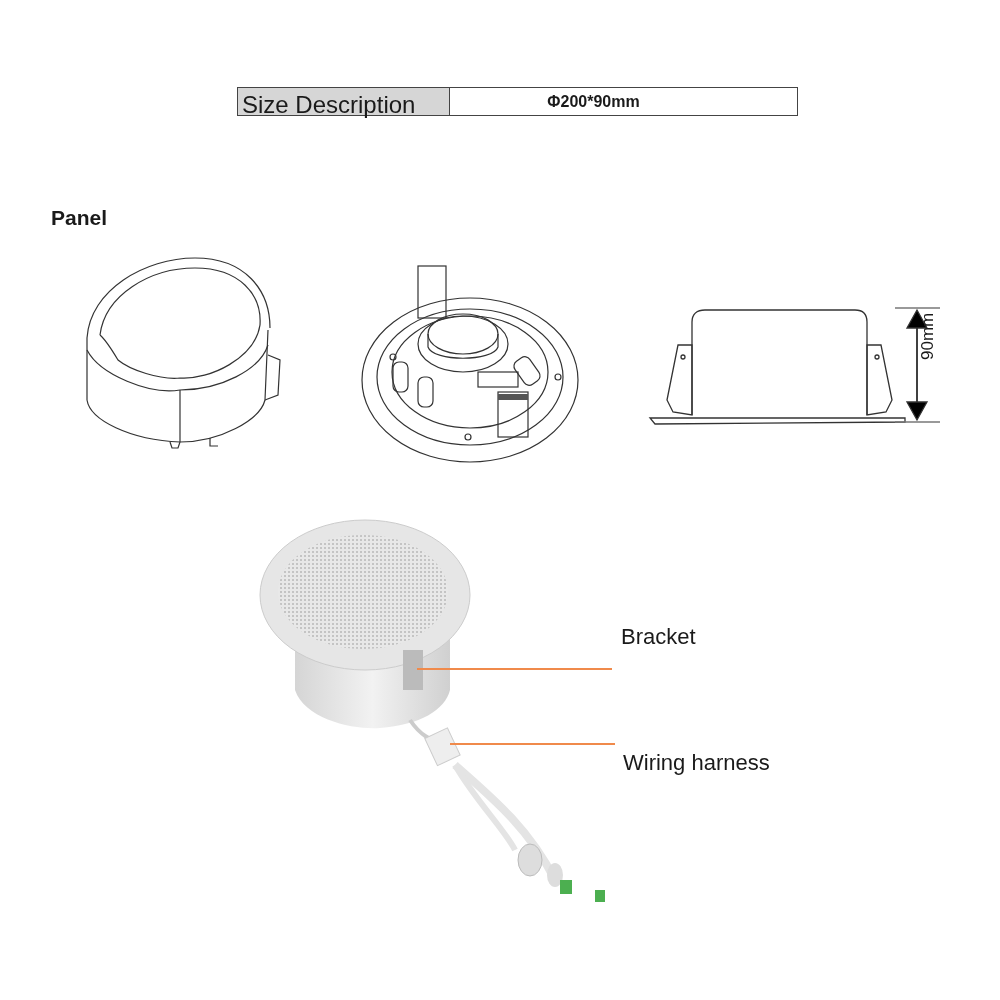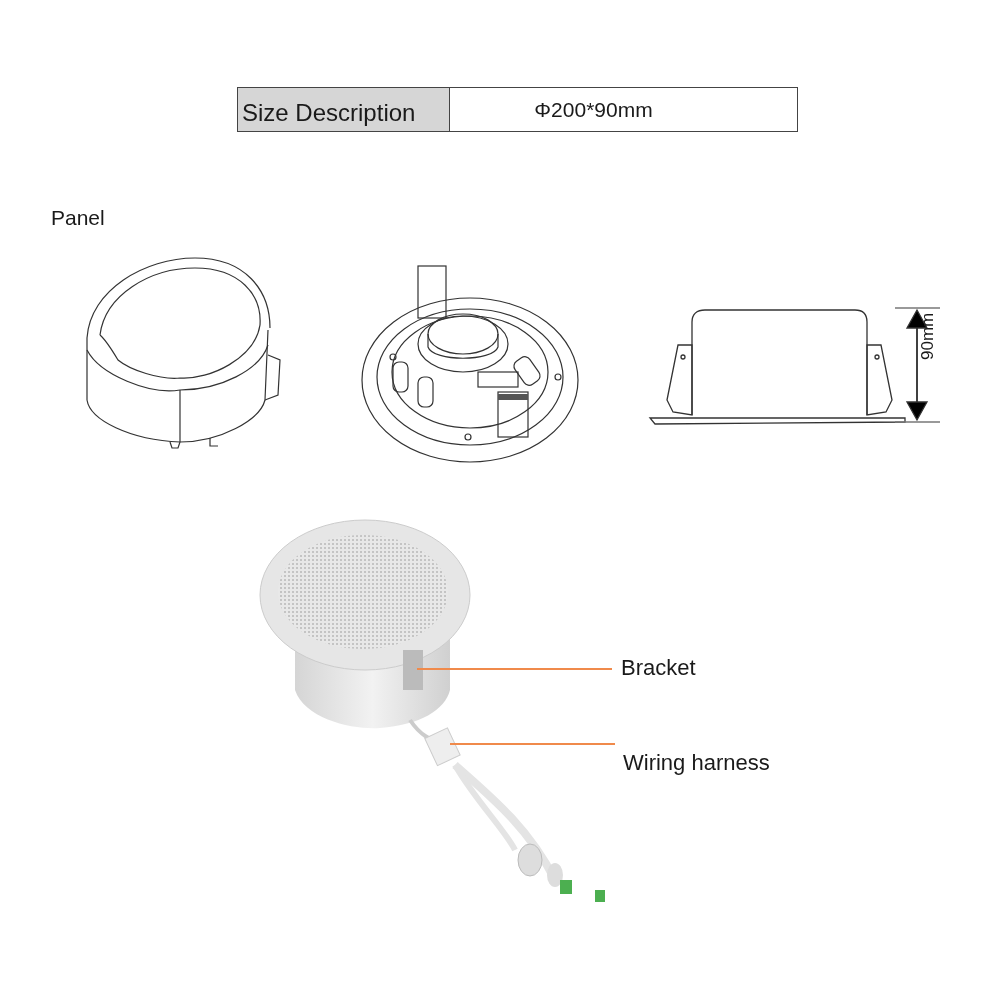--- a/index.html
+++ b/index.html
@@ -1,20 +1,20 @@
 <!DOCTYPE html>
 <html><head>
 <meta charset="utf-8">
 <style>
   html,body{margin:0;padding:0;background:#fff;}
   body{width:1000px;height:1000px;position:relative;overflow:hidden;font-family:"Liberation Sans",sans-serif;color:#1a1a1a;}
-  .size-table{position:absolute;left:237px;top:87px;width:561px;height:45px;border:1.5px solid #444;display:flex;box-sizing:border-box;}
+  .size-table{position:absolute;left:237px;top:87px;width:561px;height:29px;border:1.5px solid #444;display:flex;box-sizing:border-box;}
   .size-table .lbl{width:212px;background:#d6d6d6;border-right:1.5px solid #444;font-size:24px;display:flex;align-items:center;padding-left:4px;padding-top:6px;box-sizing:border-box;}
-  .size-table .val{flex:1;font-size:21px;font-weight:normal;display:flex;align-items:center;justify-content:center;padding-right:60px;box-sizing:border-box;}
-  .panel-title{position:absolute;left:51px;top:206px;font-size:21px;font-weight:normal;}
+  .size-table .val{flex:1;font-size:16px;font-weight:bold;display:flex;align-items:center;justify-content:center;padding-right:60px;box-sizing:border-box;}
+  .panel-title{position:absolute;left:51px;top:206px;font-size:21px;font-weight:bold;}
   .drawing{position:absolute;}
   .callout{position:absolute;font-size:22px;}
   .leader{position:absolute;height:2px;background:#f08a4b;}
 </style>
 </head>
 <body>
 
 <div class="size-table">
   <div class="lbl">Size Description</div>
   <div class="val">Φ200*90mm</div>
@@ -87,16 +87,16 @@
   <rect x="175" y="222" width="25" height="30" fill="#eee" stroke="#ccc" transform="rotate(-25 187 237)"></rect>
   <path d="M200 255 C240 290 275 320 300 370" stroke="#e4e4e4" stroke-width="8" fill="none"></path>
   <path d="M200 255 C220 290 250 320 260 340" stroke="#e4e4e4" stroke-width="6" fill="none"></path>
   <ellipse cx="275" cy="350" rx="12" ry="16" fill="#ddd" stroke="#bbb"></ellipse>
   <ellipse cx="300" cy="365" rx="8" ry="12" fill="#ddd"></ellipse>
   <rect x="305" y="370" width="12" height="14" fill="#4caf50"></rect>
   <rect x="340" y="380" width="10" height="12" fill="#4caf50"></rect>
 </svg>
 
 <div class="leader" style="left:417px;top:668px;width:195px;"></div>
-<div class="callout" style="left:621px;top:655px;">Bracket</div>
+<div class="callout" style="left:621px;top:624px;">Bracket</div>
 
 <div class="leader" style="left:450px;top:743px;width:165px;"></div>
 <div class="callout" style="left:623px;top:750px;">Wiring harness</div>
 
 </body></html>

